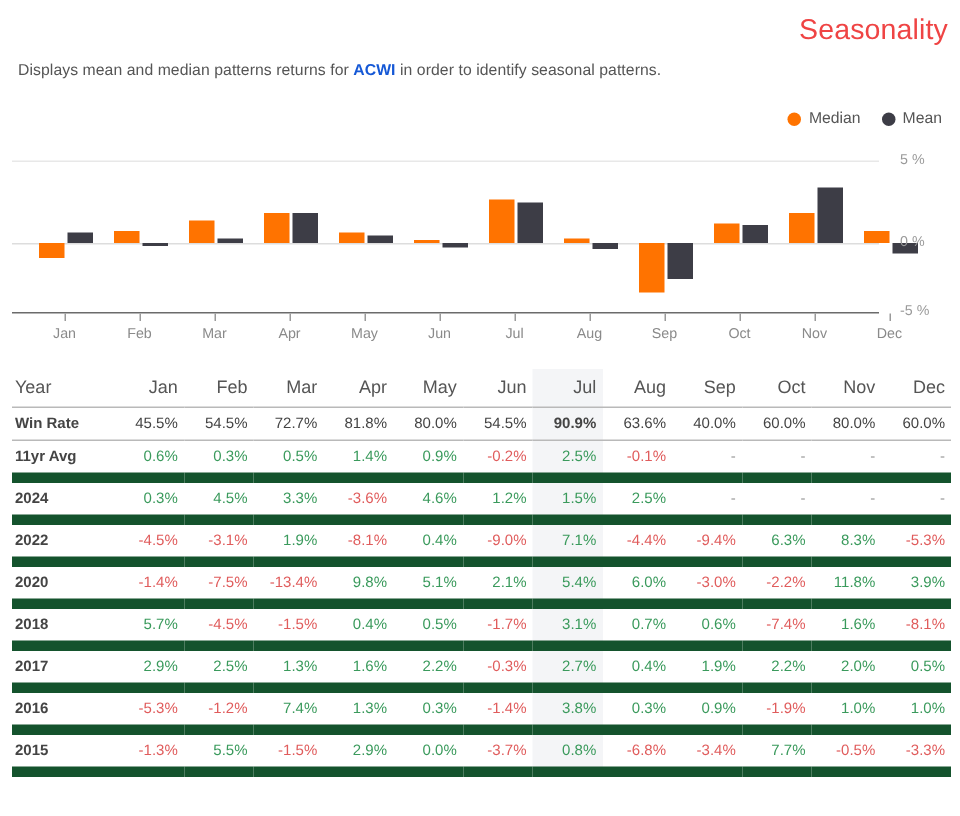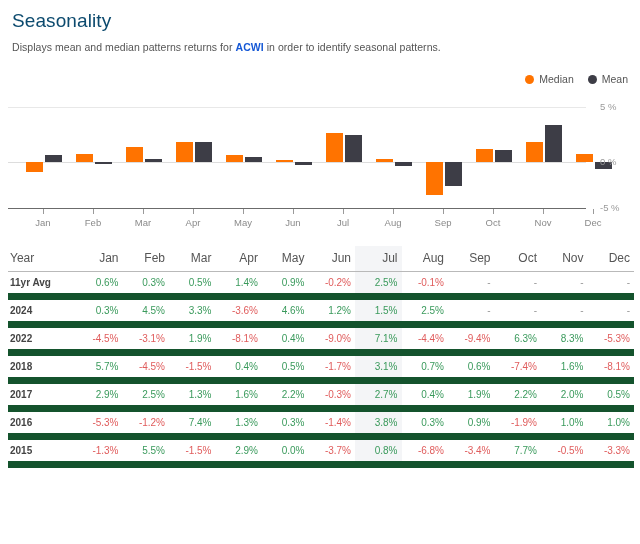--- a/index.html
+++ b/index.html
@@ -19,23 +19,24 @@
     width: 640px;
     height: 544px;
     box-sizing: border-box;
     padding: 0 8px;
   }
 
   
   .title {
     font-size: 19px;
     font-weight: 400;
-    color: #0c4a6e;
+    color: #ef4444;
     margin: 10px 0 0 4px;
     letter-spacing: 0.1px;
+    text-align: right;
   }
   .subtitle {
     font-size: 10.5px;
     color: #555555;
     margin: 9px 0 0 4px;
     letter-spacing: 0.05px;
   }
   .ticker-link {
     color: #1558d6;
     font-weight: bold;
@@ -277,20 +278,35 @@
             <th>Jun</th>
             <th class="hl">Jul</th>
             <th>Aug</th>
             <th>Sep</th>
             <th>Oct</th>
             <th>Nov</th>
             <th>Dec</th>
           </tr>
       </thead>
       <tbody id="tbody">
+          <tr class="winrate">
+            <td>Win Rate</td>
+            <td class="neutral">45.5%</td>
+            <td class="neutral">54.5%</td>
+            <td class="neutral">72.7%</td>
+            <td class="neutral">81.8%</td>
+            <td class="neutral">80.0%</td>
+            <td class="neutral">54.5%</td>
+            <td class="hl neutral bold">90.9%</td>
+            <td class="neutral">63.6%</td>
+            <td class="neutral">40.0%</td>
+            <td class="neutral">60.0%</td>
+            <td class="neutral">80.0%</td>
+            <td class="neutral">60.0%</td>
+          </tr>
           <tr>
             <td>11yr Avg</td>
             <td class="pos">0.6%</td>
             <td class="pos">0.3%</td>
             <td class="pos">0.5%</td>
             <td class="pos">1.4%</td>
             <td class="pos">0.9%</td>
             <td class="neg">-0.2%</td>
             <td class="hl pos">2.5%</td>
             <td class="neg">-0.1%</td>
@@ -323,20 +339,35 @@
             <td class="pos">0.4%</td>
             <td class="neg">-9.0%</td>
             <td class="hl pos">7.1%</td>
             <td class="neg">-4.4%</td>
             <td class="neg">-9.4%</td>
             <td class="pos">6.3%</td>
             <td class="pos">8.3%</td>
             <td class="neg">-5.3%</td>
           </tr>
           <tr>
+            <td>2020</td>
+            <td class="neg">-1.4%</td>
+            <td class="neg">-7.5%</td>
+            <td class="neg">-13.4%</td>
+            <td class="pos">9.8%</td>
+            <td class="pos">5.1%</td>
+            <td class="pos">2.1%</td>
+            <td class="hl pos">5.4%</td>
+            <td class="pos">6.0%</td>
+            <td class="neg">-3.0%</td>
+            <td class="neg">-2.2%</td>
+            <td class="pos">11.8%</td>
+            <td class="pos">3.9%</td>
+          </tr>
+          <tr>
             <td>2018</td>
             <td class="pos">5.7%</td>
             <td class="neg">-4.5%</td>
             <td class="neg">-1.5%</td>
             <td class="pos">0.4%</td>
             <td class="pos">0.5%</td>
             <td class="neg">-1.7%</td>
             <td class="hl pos">3.1%</td>
             <td class="pos">0.7%</td>
             <td class="pos">0.6%</td>

